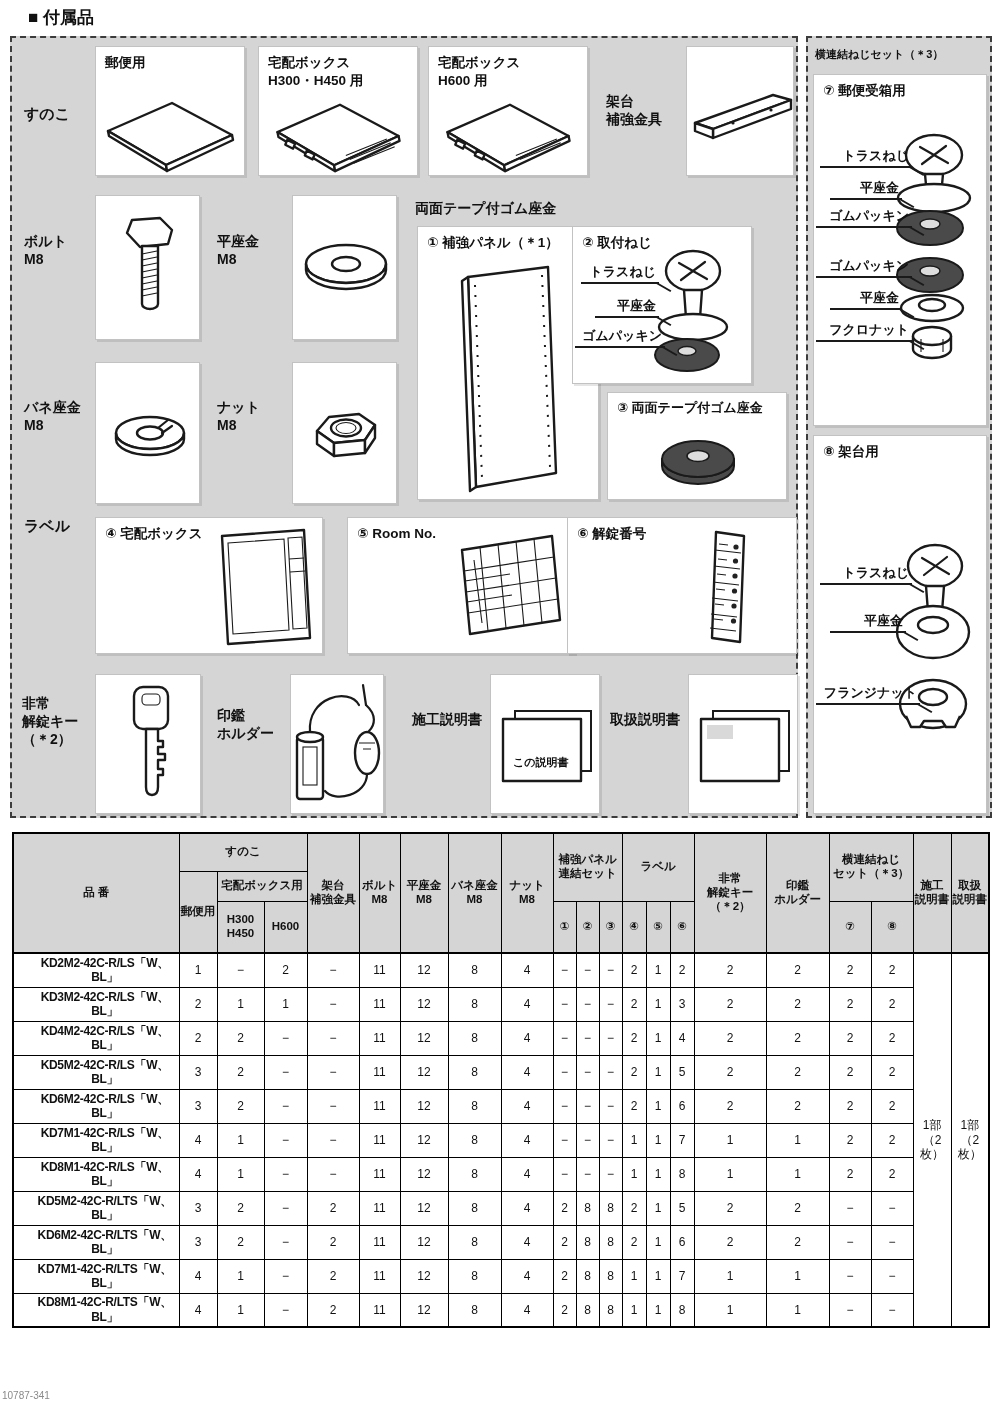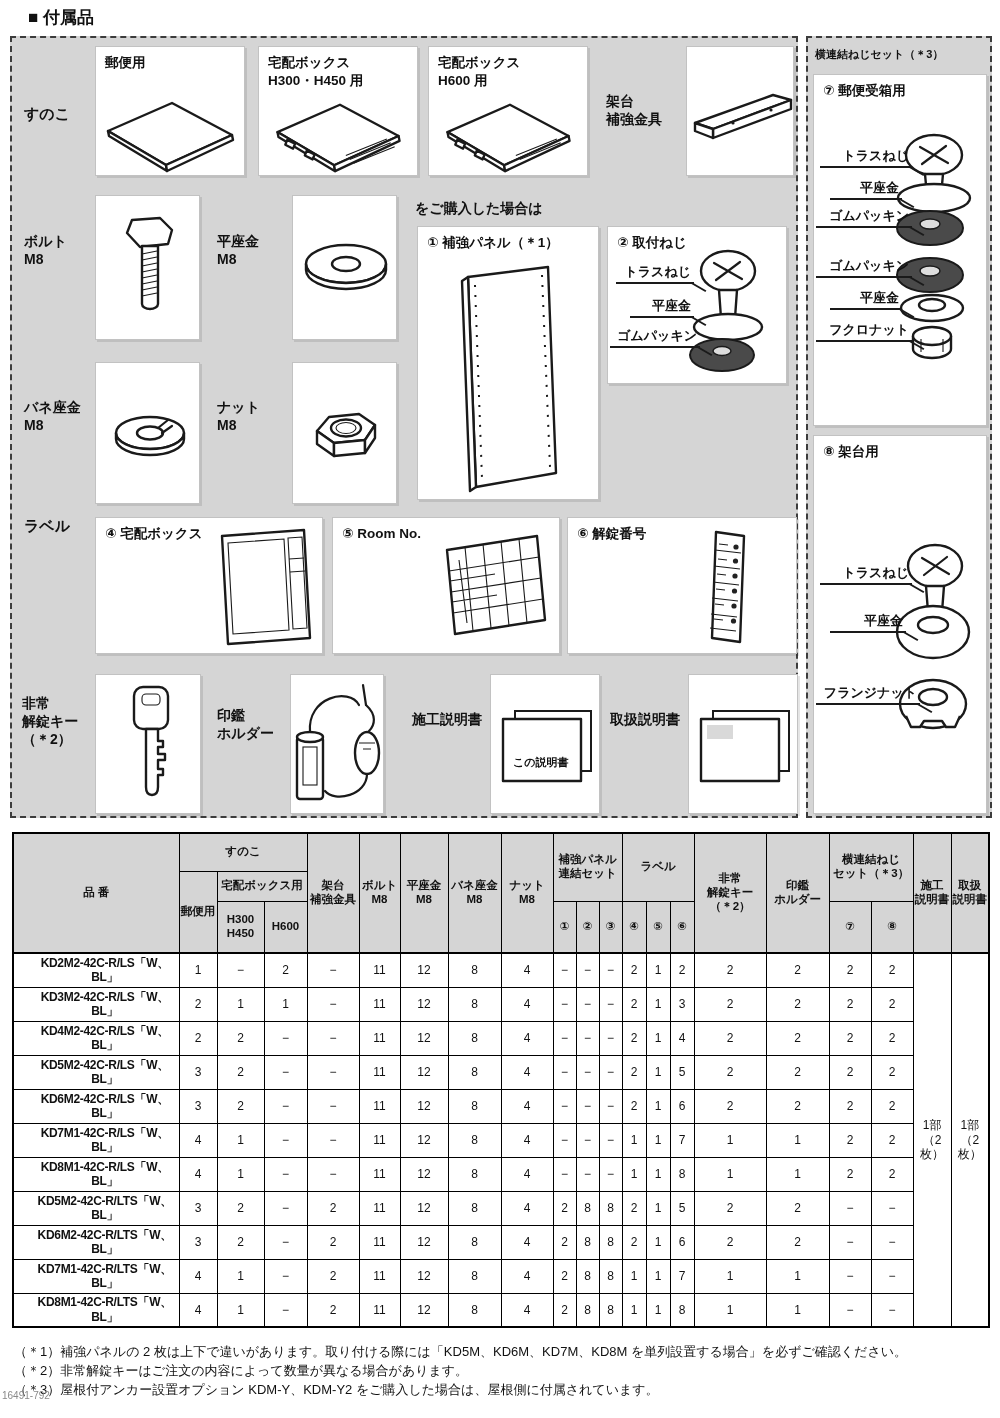--- a/index.html
+++ b/index.html
@@ -117,47 +117,55 @@
     <div class="glabel" style="left:205px; top:194px; width:70px;">平座金
 M8</div>
     <div class="gbox" style="left:280px; top:157px; width:105px; height:145px;">
       <svg style="left:5px; top:42px;" width="96" height="62" viewBox="0 0 96 62">
         <ellipse class="fw" cx="48" cy="26" rx="40" ry="19"></ellipse>
         <path class="fw" d="M8,26 a40,19 0 1 0 80,0 l0,6 a40,19 0 1 1 -80,0 z"></path>
         <ellipse class="fw" cx="48" cy="26" rx="14" ry="7"></ellipse>
       </svg>
     </div>
 
-    <div class="sect-title" style="left:403px; top:162px;">をご購入した場合は</div>
+    <div class="sect-title" style="left:403px; top:162px;">両面テープ付ゴム座金</div>
 
     <div class="gbox" style="left:405px; top:188px; width:182px; height:274px;">
       <div class="btitle">① 補強パネル（＊1）</div>
       <svg style="left:8px; top:28px;" width="165" height="242" viewBox="0 0 165 242">
         <polygon class="fw" points="42,22 122,12 130,218 50,232"></polygon>
         <polygon class="fw" points="36,26 42,22 50,232 44,236"></polygon>
         <line x1="49" y1="30" x2="56" y2="224" stroke="#1a1a1a" stroke-width="2" stroke-dasharray="2,8"></line>
         <line x1="116" y1="20" x2="124" y2="212" stroke="#1a1a1a" stroke-width="2" stroke-dasharray="2,8"></line>
       </svg>
     </div>
 
-    <div class="gbox" style="left:595px; top:188px; width:180px; height:158px;">
+    <div class="gbox" style="left:560px; top:188px; width:180px; height:158px;">
       <div class="btitle">② 取付ねじ</div>
       <svg style="left:0; top:12px;" width="180" height="145" viewBox="0 0 180 145">
         <ellipse class="fw" cx="120" cy="32" rx="27" ry="20"></ellipse>
         <path class="ln" d="M106,24 L134,40 M132,23 L108,41"></path>
         <path class="fw" d="M111,51 h18 l-2,28 h-14 z"></path>
         <ellipse class="fw" cx="120" cy="88" rx="34" ry="13"></ellipse>
         <ellipse class="fd" cx="114" cy="116" rx="32" ry="16"></ellipse>
         <ellipse cx="114" cy="112" rx="9" ry="4.5" fill="#ddd" stroke="#1a1a1a" stroke-width="1.4"></ellipse>
       </svg>
       <span class="leader" style="left:8px;  top:36px;  width:78px;">トラスねじ</span>
       <span class="leader" style="left:22px; top:70px;  width:64px;">平座金</span>
       <span class="leader" style="left:2px;  top:100px; width:90px;">ゴムパッキン</span>
     </div>
 
+    <div class="gbox" style="left:595px; top:354px; width:180px; height:108px;">
+      <div class="btitle" style="font-size:13px;">③ 両面テープ付ゴム座金</div>
+      <svg style="left:0; top:36px;" width="180" height="66" viewBox="0 0 180 66">
+        <path class="fd" d="M54,30 a36,18 0 0 0 72,0 l0,7 a36,18 0 0 1 -72,0 z"></path>
+        <ellipse class="fd" cx="90" cy="30" rx="36" ry="18"></ellipse>
+        <ellipse cx="90" cy="27" rx="11" ry="5.5" fill="#ddd" stroke="#1a1a1a" stroke-width="1.6"></ellipse>
+      </svg>
+    </div>
 
     <div class="glabel" style="left:12px; top:360px; width:72px;">バネ座金
 M8</div>
     <div class="gbox" style="left:83px; top:324px; width:105px; height:142px;">
       <svg style="left:10px; top:42px;" width="88" height="60" viewBox="0 0 88 60">
         <ellipse class="fw" cx="44" cy="28" rx="34" ry="16"></ellipse>
         <path class="fw" d="M10,28 a34,16 0 1 0 68,0 l0,6 a34,16 0 1 1 -68,0 z"></path>
         <ellipse class="fw" cx="44" cy="28" rx="13" ry="6.5"></ellipse>
         <path class="ln" d="M62,15 L52,23 M66,21 L56,28"></path>
       </svg>
@@ -181,21 +189,21 @@
     <div class="gbox" style="left:83px; top:479px; width:228px; height:137px;">
       <div class="btitle">④ 宅配ボックス</div>
       <svg style="left:112px; top:6px;" width="110" height="126" viewBox="0 0 110 126">
         <polygon class="fw" points="14,12 96,6 102,114 20,120"></polygon>
         <polygon class="t1" points="20,19 76,15 81,106 25,110" fill="none"></polygon>
         <polygon class="t1" points="80,14 94,13 99,104 85,105" fill="none"></polygon>
         <path class="t1" d="M81,35 l15,-1 M82,48 l15,-1"></path>
       </svg>
     </div>
 
-    <div class="gbox" style="left:320px; top:479px; width:228px; height:137px;">
+    <div class="gbox" style="left:335px; top:479px; width:228px; height:137px;">
       <div class="btitle">⑤ Room No.</div>
       <svg style="left:104px; top:10px;" width="118" height="114" viewBox="0 0 118 114">
         <polygon class="fw" points="10,22 100,8 108,92 18,106"></polygon>
         <path class="t1" d="M12,43 L102,29 M14,64 L104,50 M16,85 L106,71"></path>
         <path class="t1" d="M28,19 L36,103 M46,16 L54,100 M64,13 L72,98 M82,11 L90,95"></path>
         <path class="t1" d="M13,53 L58,46 M15,74 L60,67 M22,32 L30,95"></path>
       </svg>
     </div>
 
     <div class="gbox" style="left:555px; top:479px; width:230px; height:137px;text-align:center;">
@@ -608,20 +616,15 @@
           <td>1</td>
           <td>8</td>
           <td>1</td>
           <td>1</td>
           <td>−</td>
           <td>−</td>
         </tr>
       </tbody>
   </table>
 
-  <div class="footnotes">
-    <div>（＊1）補強パネルの 2 枚は上下で違いがあります。取り付ける際には「KD5M、KD6M、KD7M、KD8M を単列設置する場合」を必ずご確認ください。</div>
-    <div>（＊2）非常解錠キーはご注文の内容によって数量が異なる場合があります。</div>
-    <div>（＊3）屋根付アンカー設置オプション KDM-Y、KDM-Y2 をご購入した場合は、屋根側に付属されています。</div>
-  </div>
-
-  <div class="doccode">16491-792</div>
+
+  <div class="doccode">10787-341</div>
 </div>
 
 </body></html>

